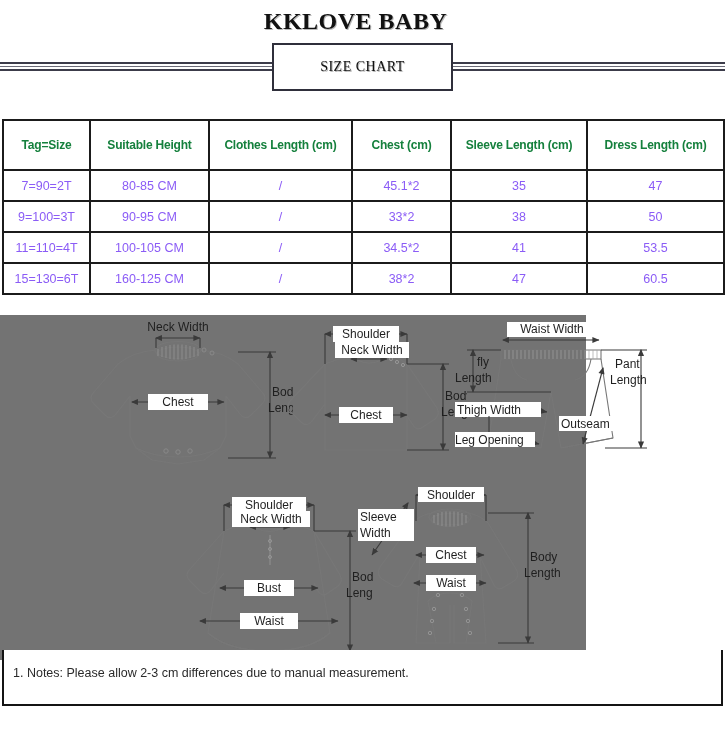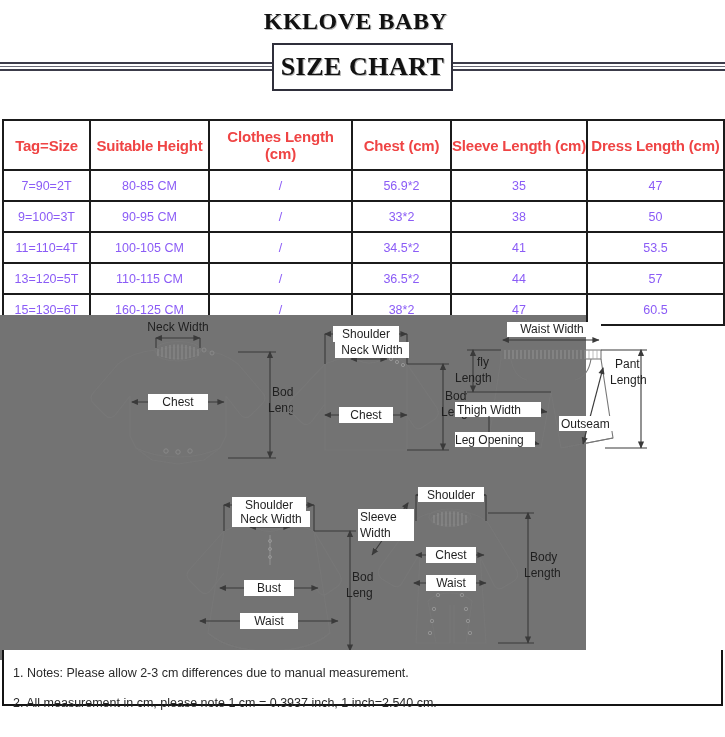--- a/index.html
+++ b/index.html
@@ -64,22 +64,22 @@
     height: 48px;
     border: 2px solid #2f2f3b;
     box-sizing: border-box;
     display: flex;
     align-items: center;
     justify-content: center;
     background: #ffffff;
   }
   #size-chart-title {
     font-family: "Liberation Serif", serif;
-    font-weight: bold;
-    font-size: 26px;
+    font-weight: normal;
+    font-size: 14px;
     letter-spacing: 0.5px;
     color: #111111;
     text-shadow: 1px 1px 0 #b5b5b5;
   }
 
   
   #size-table {
     position: absolute;
     top: 119px;
     left: 2px;
@@ -89,23 +89,23 @@
   }
   #size-table td, #size-table th {
     border: 2px solid #1b1b1b;
     text-align: center;
     vertical-align: middle;
     font-family: "Liberation Sans", sans-serif;
     padding: 0;
   }
   #size-table thead th {
     height: 48px;
-    font-size: 15px;
+    font-size: 12px;
     font-weight: bold;
-    color: #ef4444;
+    color: #15803d;
     letter-spacing: -0.2px;
     border-radius: 9px;
   }
   #size-table tbody td {
     height: 29px;
     font-size: 12.5px;
     font-weight: normal;
     color: #8b5cf6;
   }
   col.c0 { width: 87px; }
@@ -204,47 +204,39 @@
         <th>Chest (cm)</th>
         <th>Sleeve Length (cm)</th>
         <th>Dress Length (cm)</th>
       </tr>
     </thead>
     <tbody>
       <tr>
         <td>7=90=2T</td>
         <td>80-85 CM</td>
         <td>/</td>
-        <td>56.9*2</td>
+        <td>45.1*2</td>
         <td>35</td>
         <td>47</td>
       </tr>
       <tr>
         <td>9=100=3T</td>
         <td>90-95 CM</td>
         <td>/</td>
         <td>33*2</td>
         <td>38</td>
         <td>50</td>
       </tr>
       <tr>
         <td>11=110=4T</td>
         <td>100-105 CM</td>
         <td>/</td>
         <td>34.5*2</td>
         <td>41</td>
         <td>53.5</td>
-      </tr>
-      <tr>
-        <td>13=120=5T</td>
-        <td>110-115 CM</td>
-        <td>/</td>
-        <td>36.5*2</td>
-        <td>44</td>
-        <td>57</td>
       </tr>
       <tr>
         <td>15=130=6T</td>
         <td>160-125 CM</td>
         <td>/</td>
         <td>38*2</td>
         <td>47</td>
         <td>60.5</td>
       </tr>
     </tbody>
@@ -597,16 +589,15 @@
         <text x="166" y="94" font-family="Liberation Sans, sans-serif" font-size="12" fill="#1f1f1f" text-anchor="start">Length</text>
       </svg>
     </div>
 
   </div>
 
   <div id="divider-bottom"></div>
 
   <div id="notes">
     <div class="note-line n1">1. Notes: Please allow 2-3 cm differences due to manual measurement.</div>
-    <div class="note-line n2">2. All measurement in cm, please note 1 cm = 0.3937 inch, 1 inch=2.540 cm.</div>
   </div>
 
 </div>
 
 </body></html>

